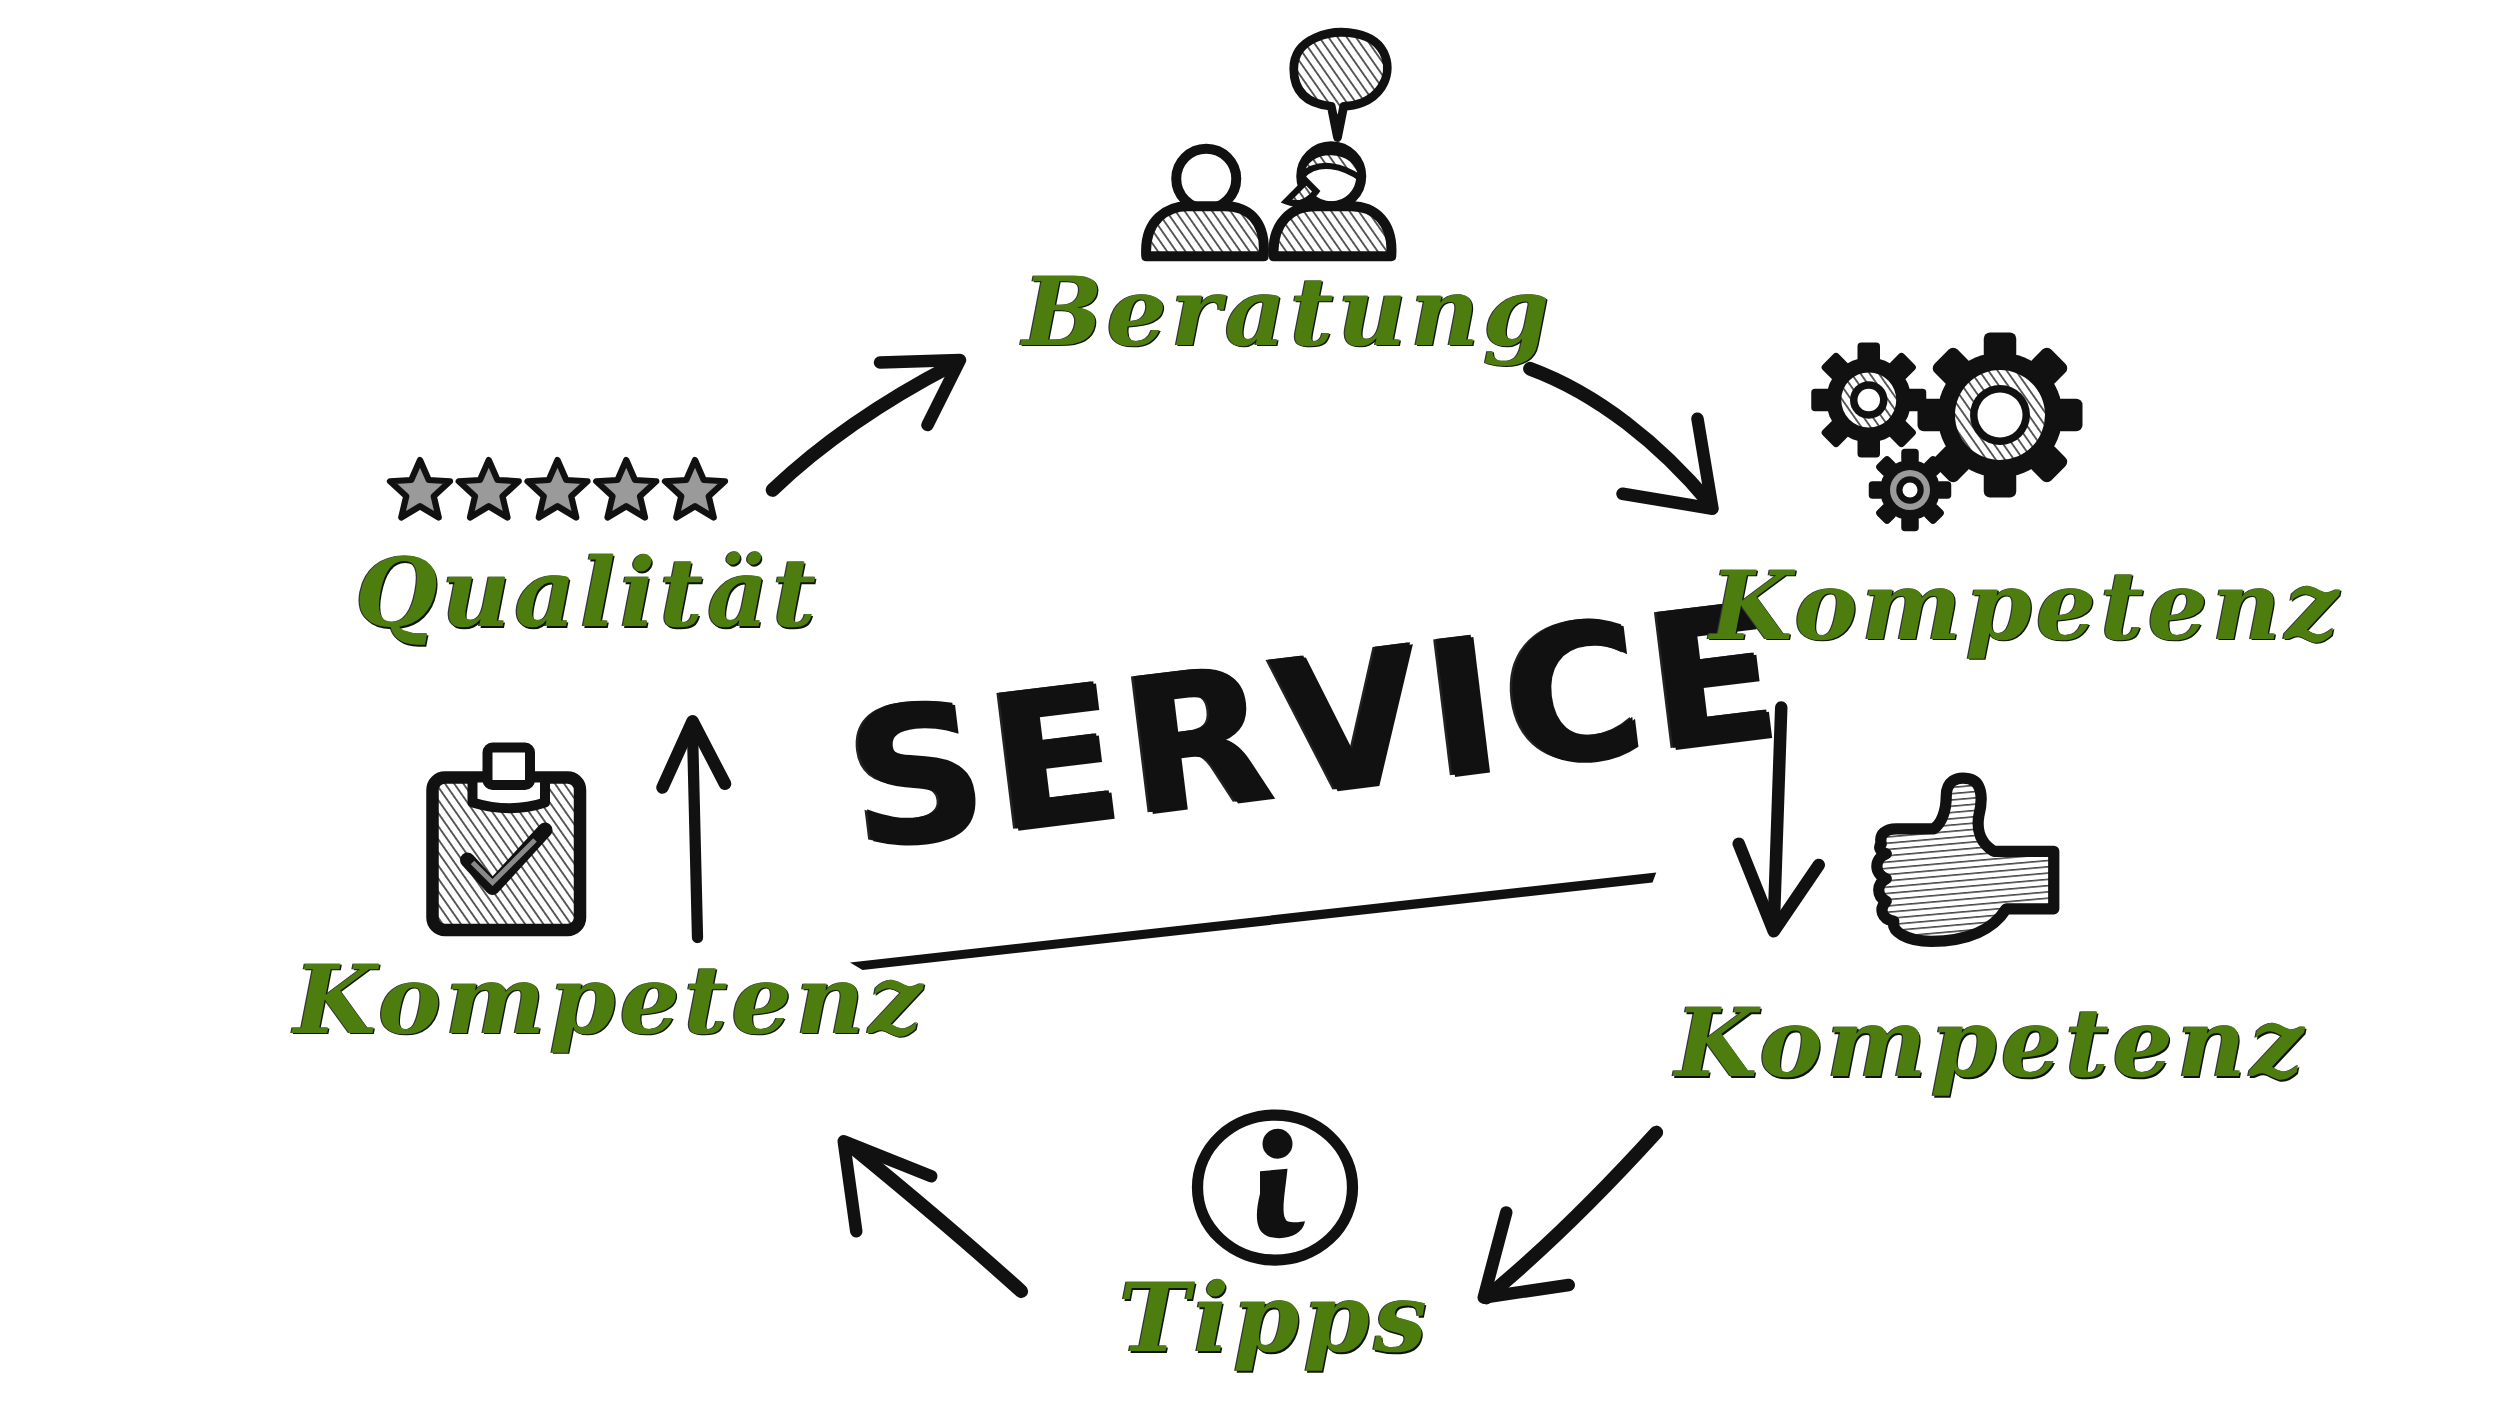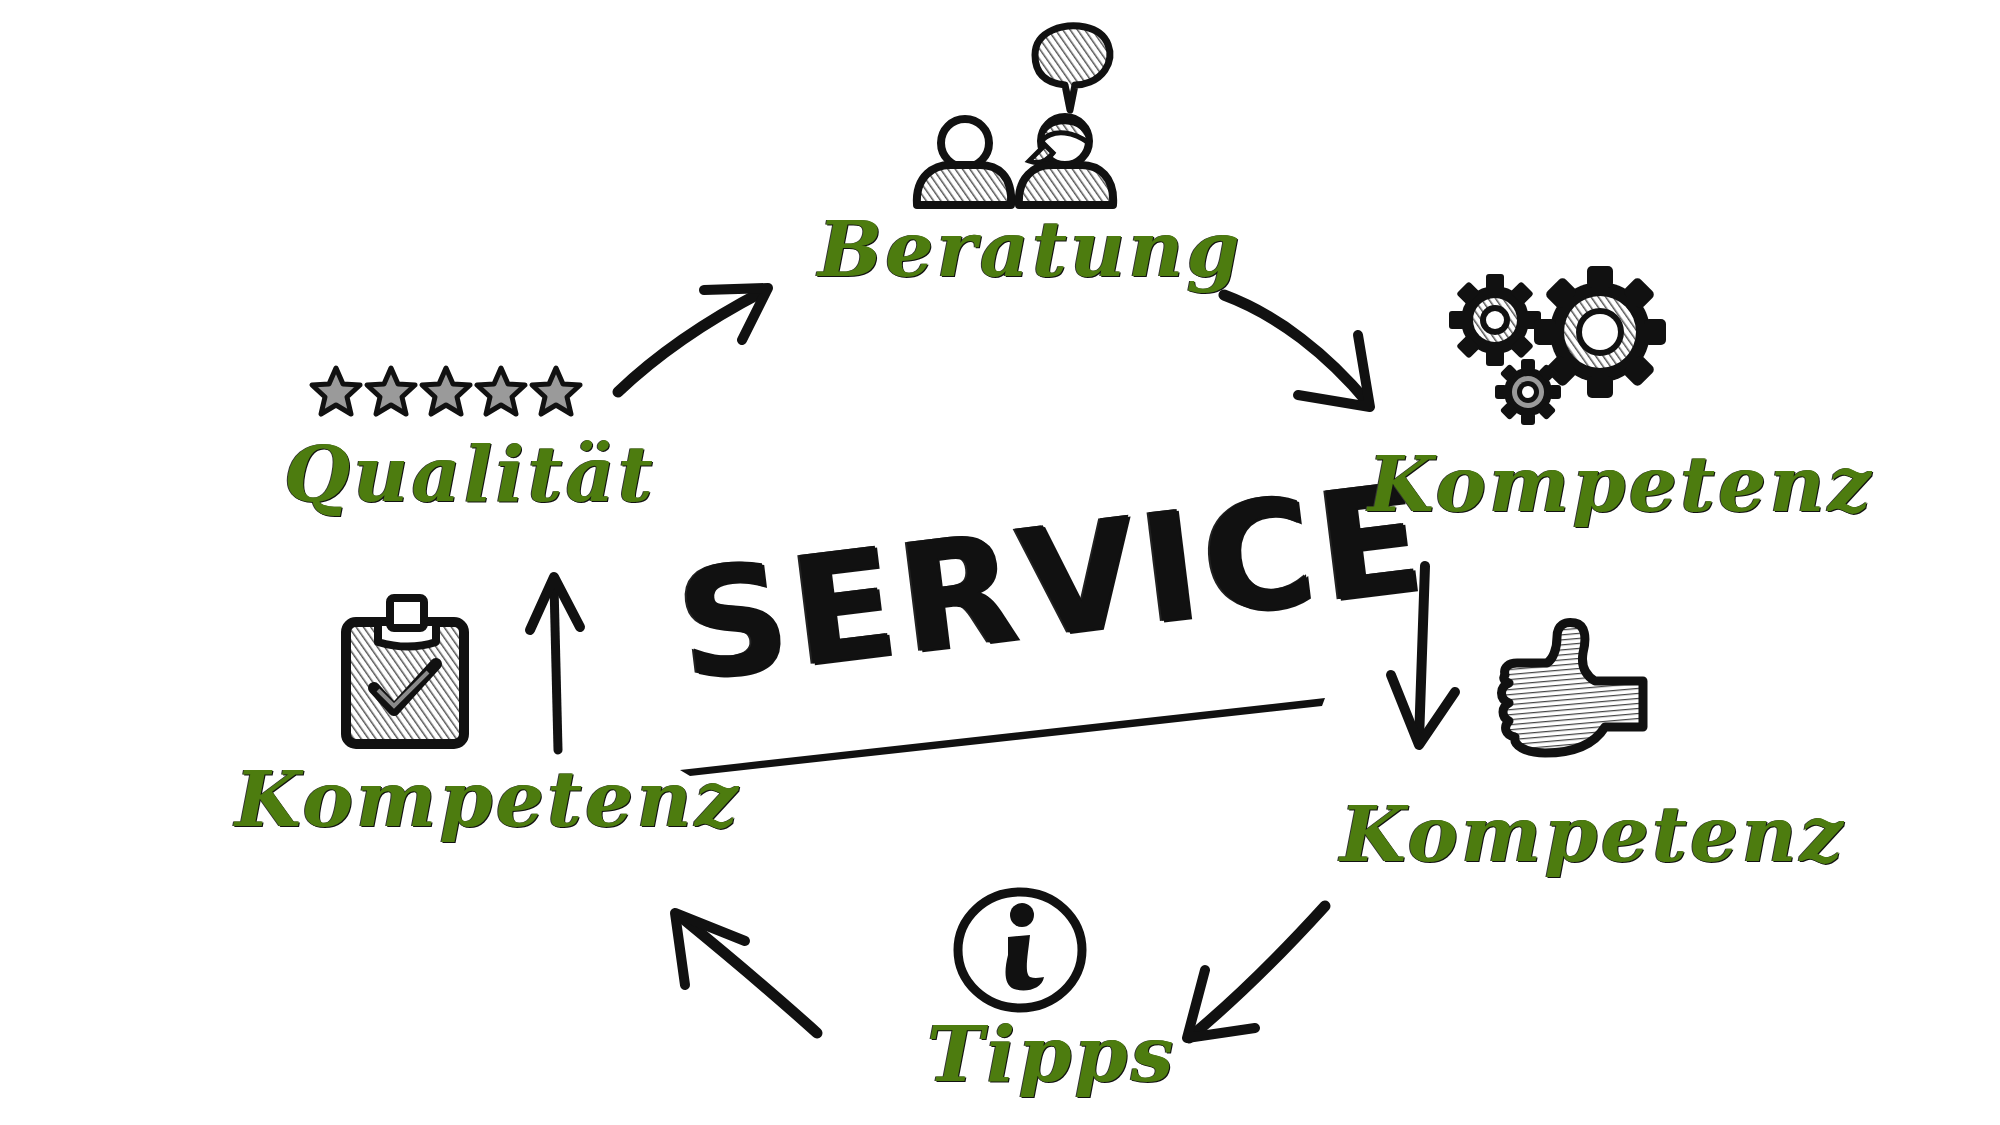--- a/index.html
+++ b/index.html
@@ -118,21 +118,21 @@
   </svg>
   <div class="label lbl-md" style="left:1340px; top:790px;">Kompetenz</div>
 </div>
 
 <div>
   <svg style="left:950px;top:885px" width="140" height="130" viewBox="0 0 140 130">
     <ellipse cx="70" cy="65" rx="62" ry="58" fill="#fff" stroke="#111" stroke-width="9"></ellipse>
     <circle cx="72" cy="30" r="12" fill="#111"></circle>
     <path d="M58,52 L80,50 C78,70 74,88 80,92 C86,94 92,92 94,92 C92,104 76,108 64,104 C54,100 54,86 58,70 Z" fill="#111"></path>
   </svg>
-  <div class="label lbl-md" style="left:895px; top:1010px;margin-left:32px;">Tipps</div>
+  <div class="label lbl-md" style="left:895px; top:1010px;">Tipps</div>
 </div>
 
 <div>
   <svg style="left:338px;top:592px" width="135" height="160" viewBox="0 0 135 160">
     <rect x="8" y="30" width="118" height="122" rx="10" fill="url(#hatch)" stroke="#111" stroke-width="10"></rect>
     <path d="M40,30 L40,50 C60,56 80,56 98,50 L98,30 Z" fill="#fff" stroke="#111" stroke-width="8" stroke-linejoin="round"></path>
     <rect x="52" y="6" width="34" height="30" rx="4" fill="#fff" stroke="#111" stroke-width="8"></rect>
     <path d="M36,96 L56,118 L98,72" fill="none" stroke="#111" stroke-width="12" stroke-linecap="round" stroke-linejoin="round"></path>
     <path d="M40,98 L56,114 L90,80" fill="none" stroke="#8a8a8a" stroke-width="4"></path>
   </svg>

